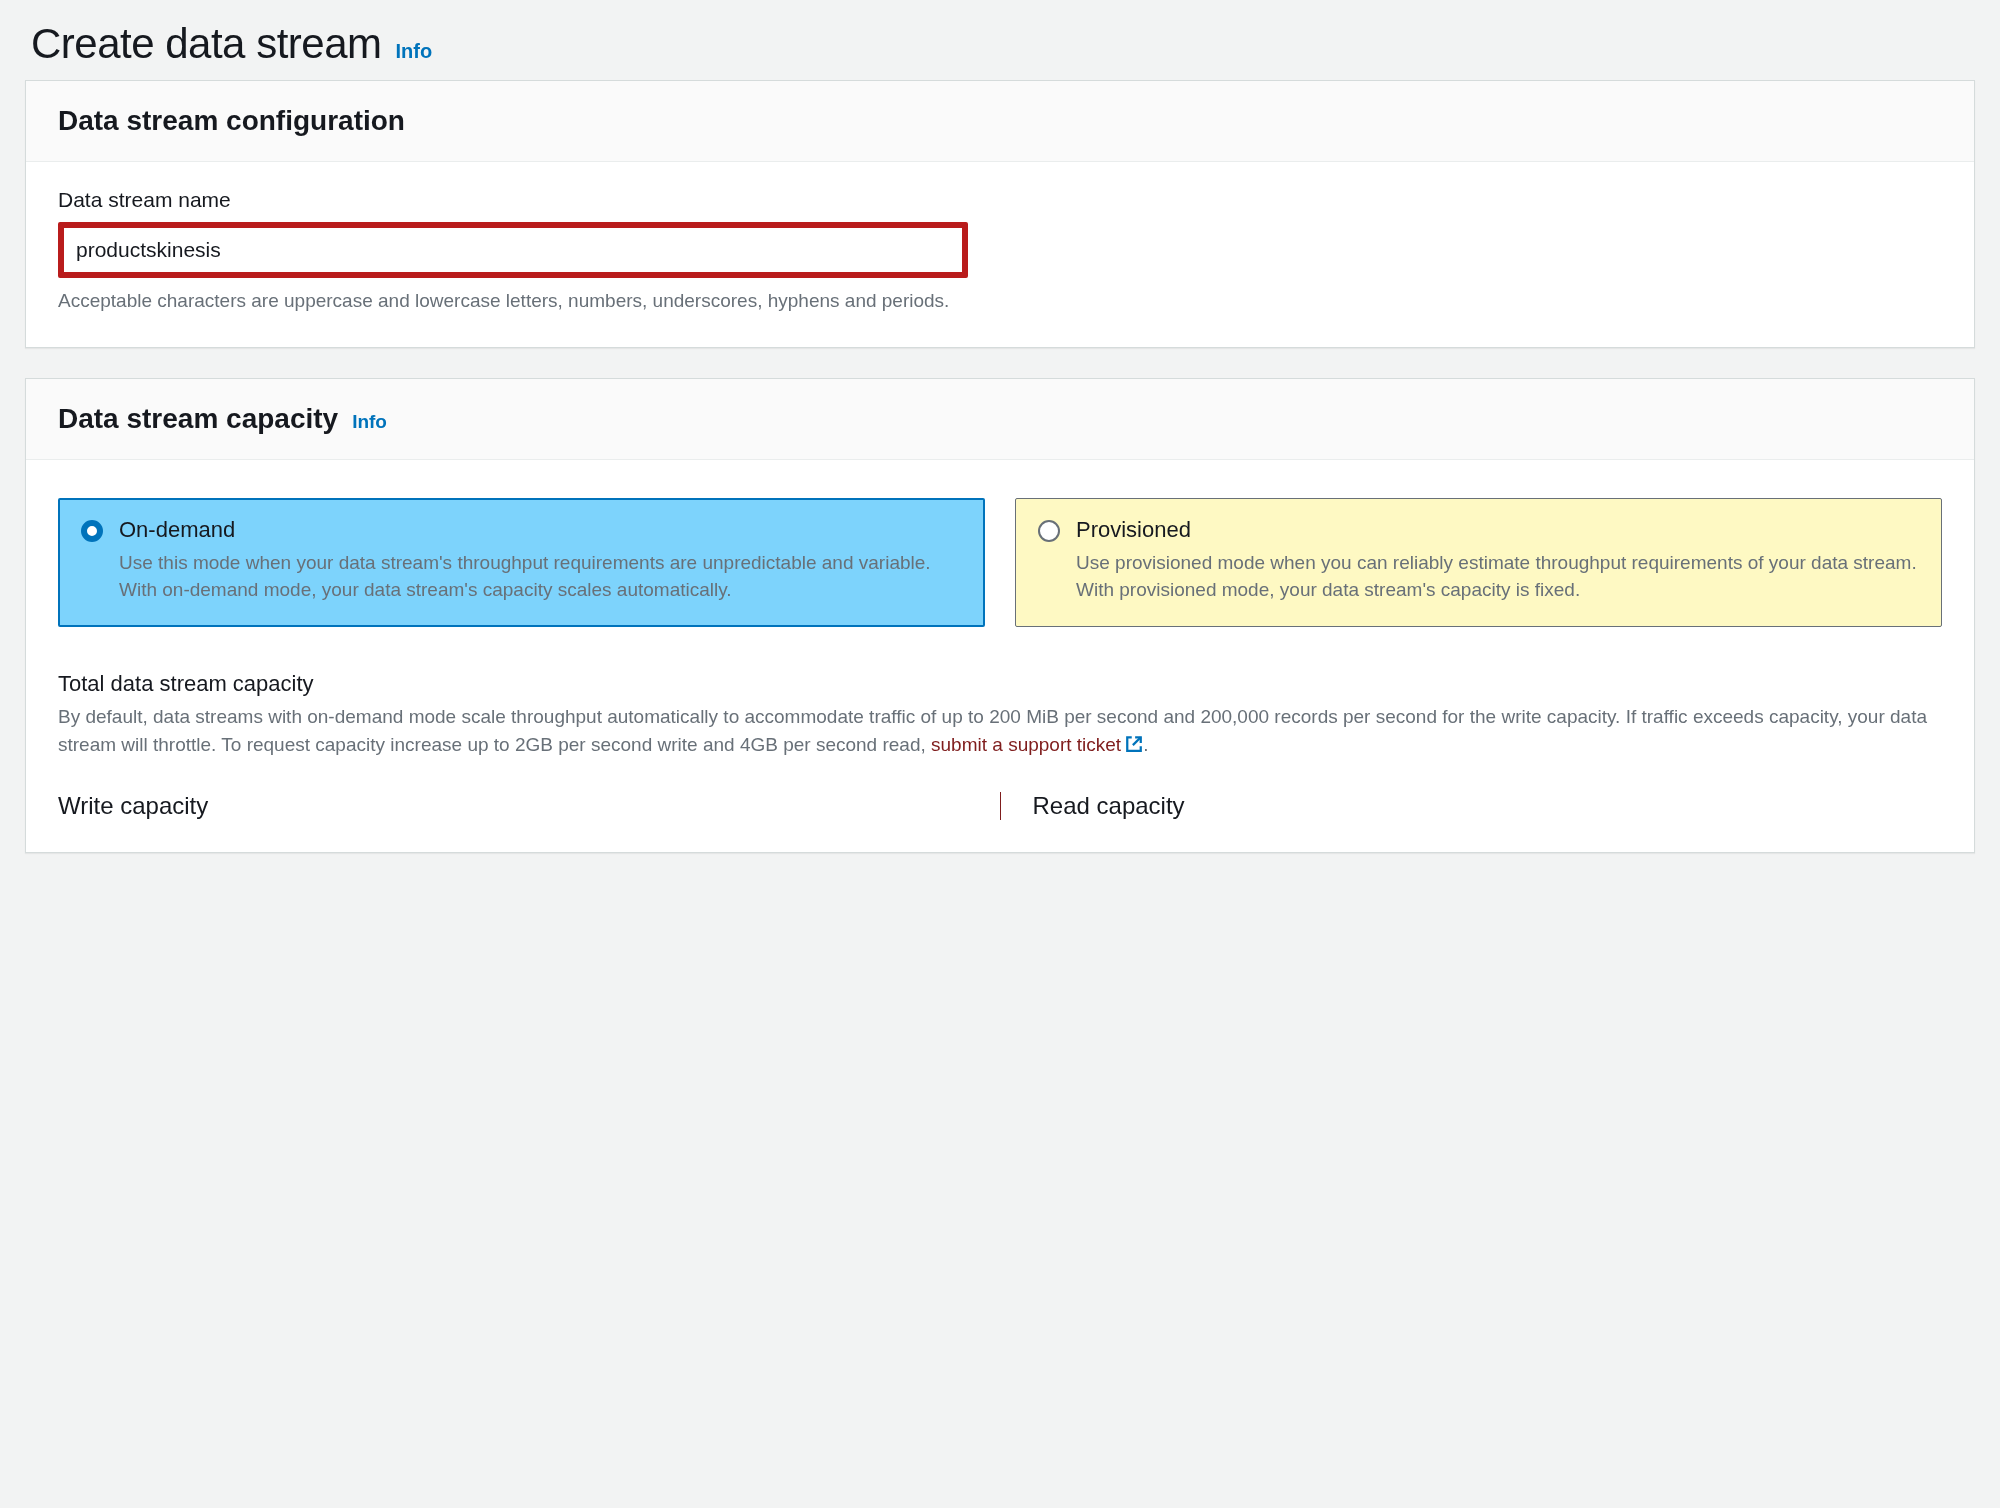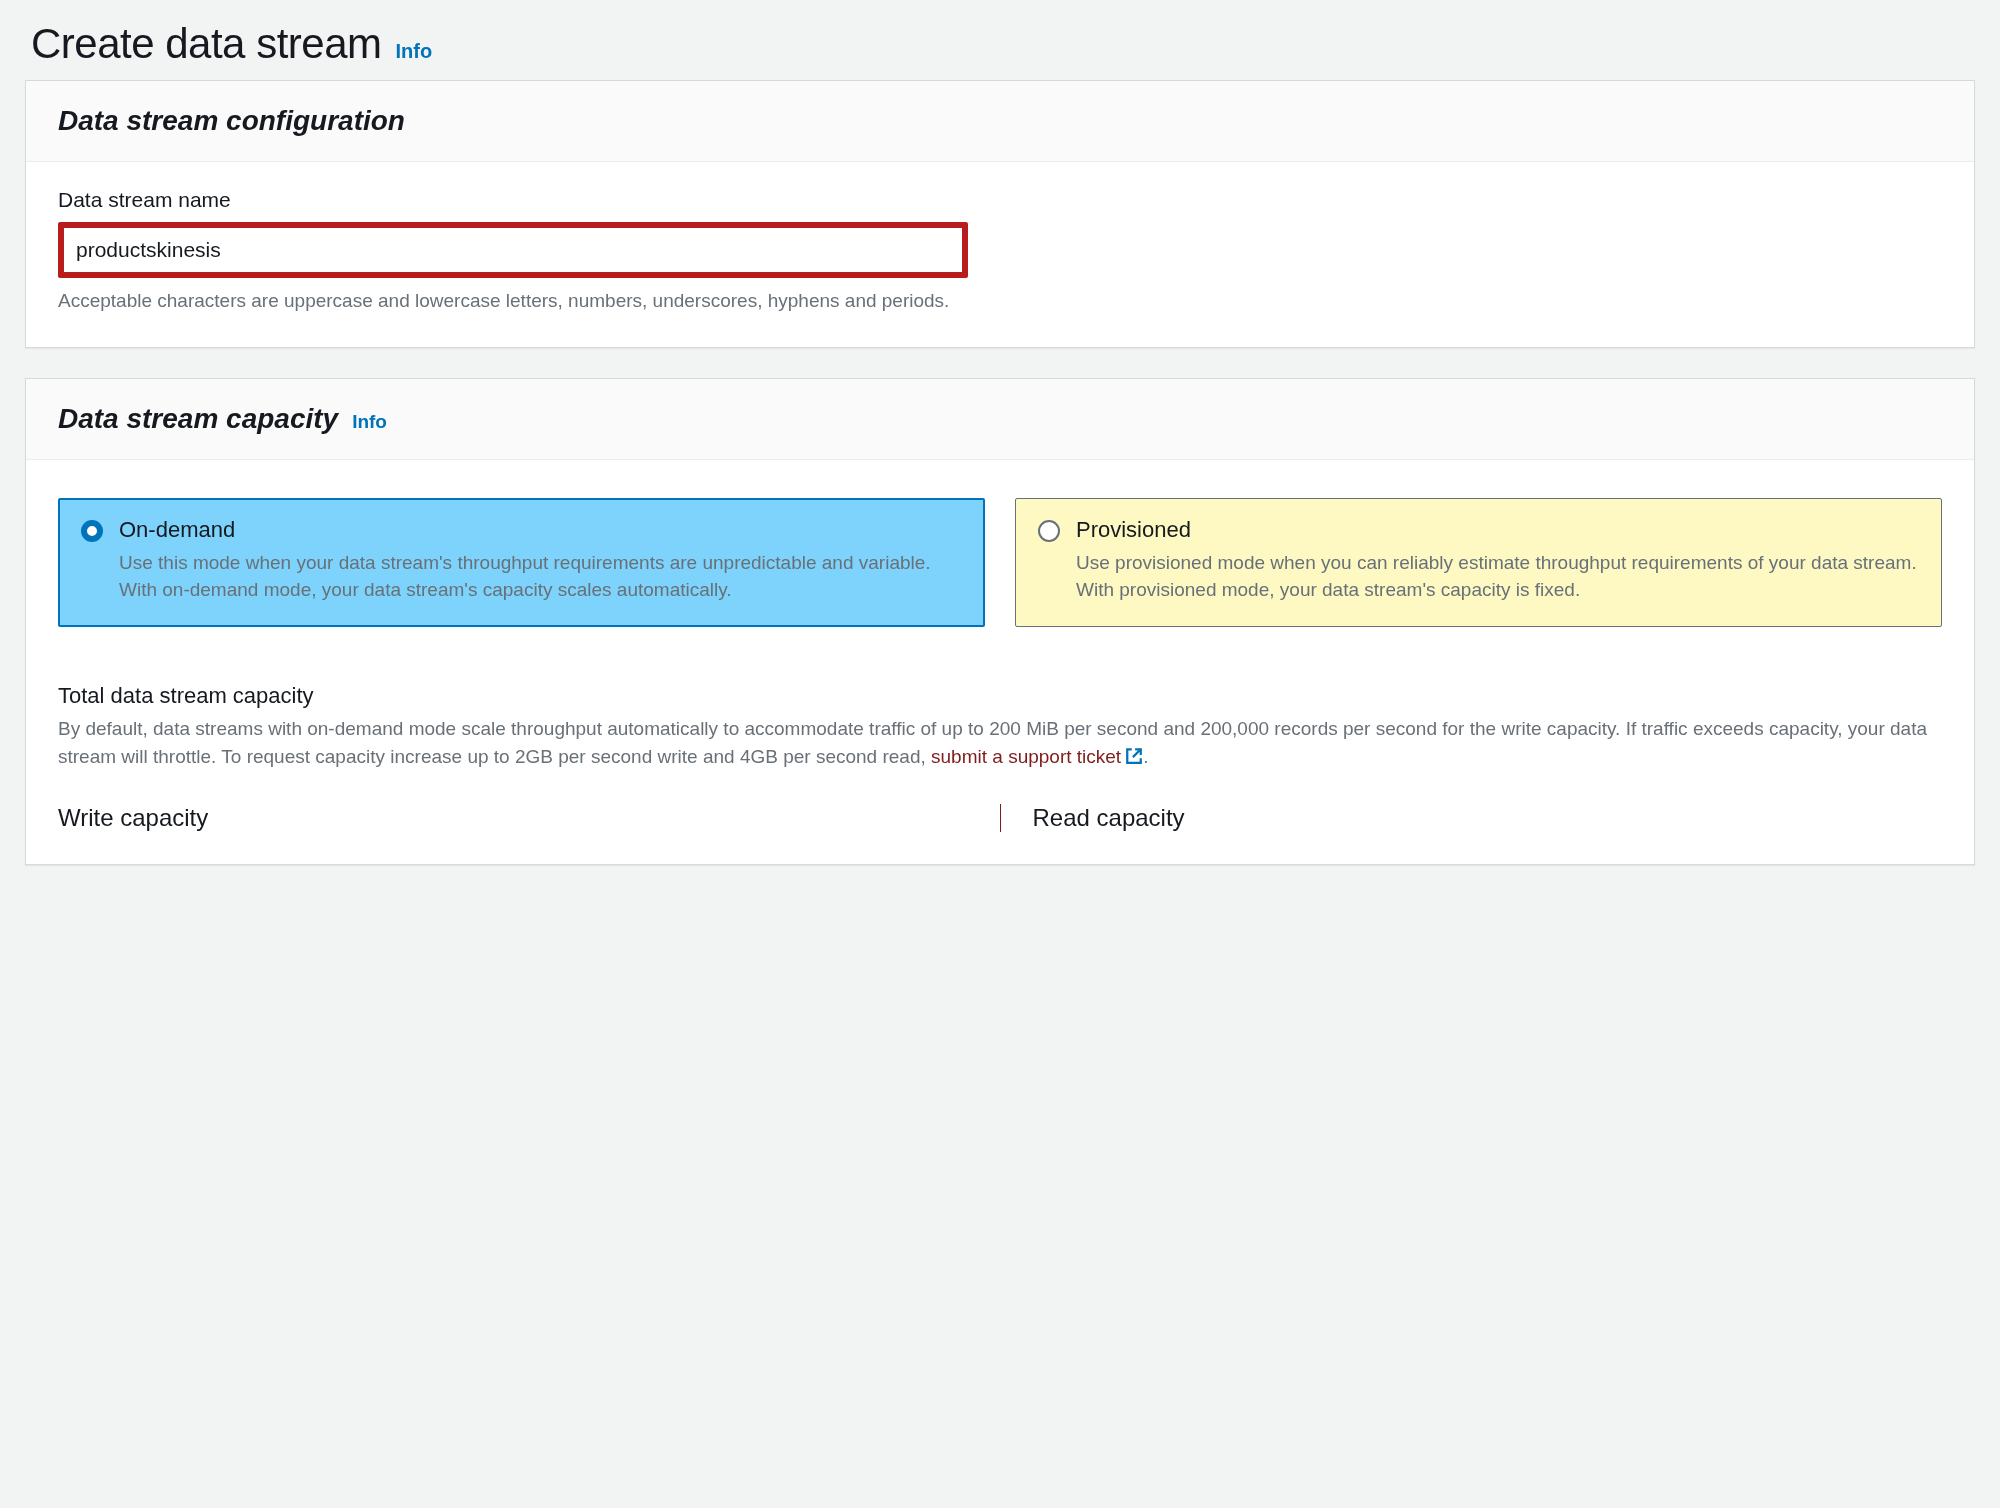--- a/index.html
+++ b/index.html
@@ -52,21 +52,20 @@
       background: #fafafa;
       border-bottom: 1px solid #eaeded;
       display: flex;
       align-items: baseline;
       gap: 14px;
     }
     .panel-title {
       font-size: 28px;
       font-weight: 700;
       color: #16191f;
-      font-style: italic;
     }
     .panel-body {
       padding: 26px 32px 32px 32px;
     }
     .field-label {
       font-size: 21px;
       font-weight: 400;
       color: #16191f;
       margin-bottom: 10px;
     }
@@ -131,21 +130,21 @@
     }
     .radio-desc {
       font-size: 19px;
       color: #687078;
       line-height: 1.45;
     }
     .subsection-title {
       font-size: 22px;
       font-weight: 400;
       color: #16191f;
-      margin-top: 56px;
+      margin-top: 44px;
       margin-bottom: 6px;
     }
     .body-text {
       font-size: 19px;
       color: #687078;
       line-height: 1.5;
     }
     .link-inline {
       color: #7f1d1d;
       text-decoration: none;

